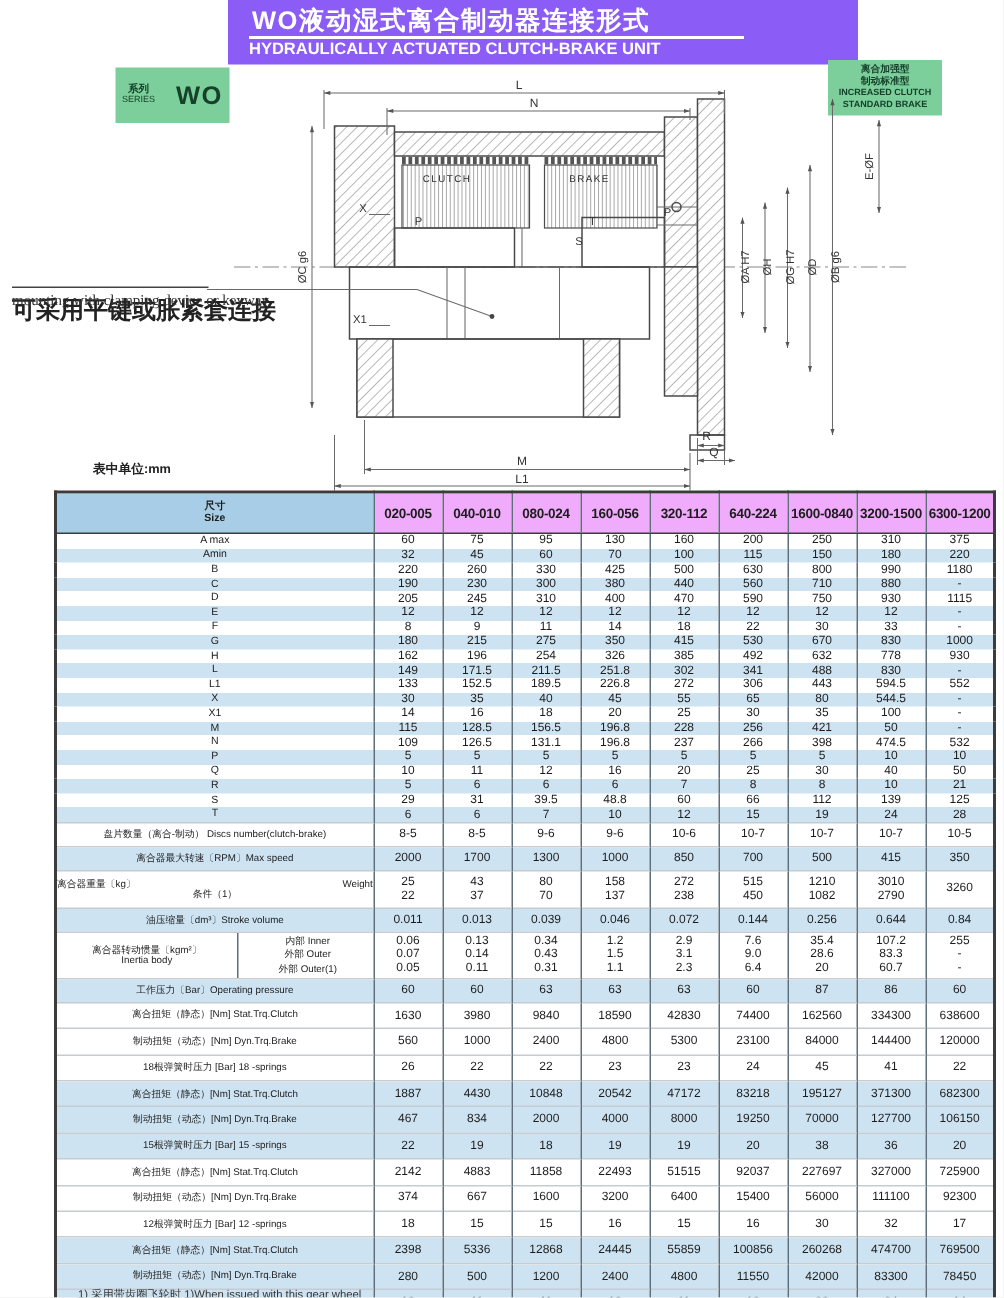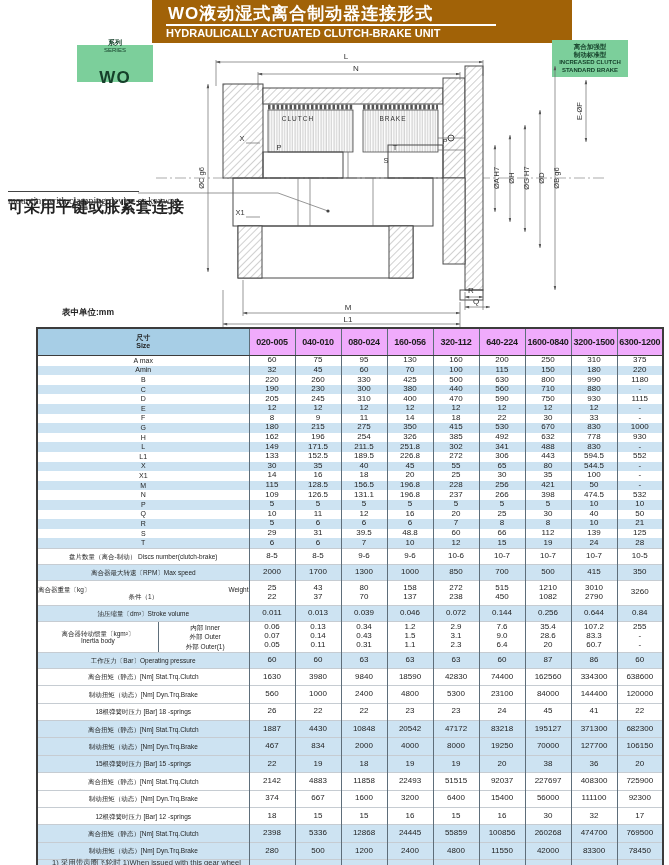--- a/index.html
+++ b/index.html
@@ -1,24 +1,24 @@
 <!DOCTYPE html>
 <html><head>
 <meta charset="utf-8">
 <style>
   html,body{margin:0;padding:0;background:#e9e9e9;}
   .page{position:relative;width:669px;height:865px;background:#fff;overflow:hidden;
         font-family:"Liberation Sans",sans-serif;margin:0 auto;}
   
-  .banner{position:absolute;left:152px;top:0;width:420px;height:43px;background:#a16207;}
+  .banner{position:absolute;left:152px;top:0;width:420px;height:43px;background:#8b5cf6;}
   .title-zh{position:absolute;left:16px;top:2px;font-size:17px;font-weight:bold;color:#fff;letter-spacing:1px;white-space:nowrap;}
   .title-rule{position:absolute;left:14px;top:24px;width:330px;border-top:2px solid #fff;}
   .title-en{position:absolute;left:14px;top:27px;font-size:11px;font-weight:bold;color:#fff;white-space:nowrap;}
   .series-box{position:absolute;left:77px;top:45px;width:76px;height:37px;background:#7ccf9b;
-              display:flex;align-items:center;justify-content:center;gap:14px;color:#15402a;flex-direction:column;}
+              display:flex;align-items:center;justify-content:center;gap:14px;color:#15402a;}
   .series-small{text-align:center;line-height:1.1;}
   .series-small .zh{font-size:7px;font-weight:bold;}
   .series-small .en{font-size:6px;}
   .series-code{font-size:17px;font-weight:bold;letter-spacing:1px;}
   .variant-box{position:absolute;left:552px;top:40px;width:76px;height:37px;background:#7ccf9b;
                display:flex;flex-direction:column;align-items:center;justify-content:center;
                color:#15402a;line-height:1.25;text-align:center;}
   .variant-box .zh{font-size:6.5px;font-weight:bold;}
   .variant-box .en{font-size:6px;font-weight:bold;}
   
@@ -655,21 +655,21 @@
         </tr>
         <tr class="rtrq">
           <td class="ll">离合扭矩（静态）[Nm] Stat.Trq.Clutch</td>
           <td class="vc">2142</td>
           <td class="vc">4883</td>
           <td class="vc">11858</td>
           <td class="vc">22493</td>
           <td class="vc">51515</td>
           <td class="vc">92037</td>
           <td class="vc">227697</td>
-          <td class="vc">408300</td>
+          <td class="vc">327000</td>
           <td class="vc">725900</td>
         </tr>
         <tr class="rtrq">
           <td class="ll">制动扭矩（动态）[Nm] Dyn.Trq.Brake</td>
           <td class="vc">374</td>
           <td class="vc">667</td>
           <td class="vc">1600</td>
           <td class="vc">3200</td>
           <td class="vc">6400</td>
           <td class="vc">15400</td>

